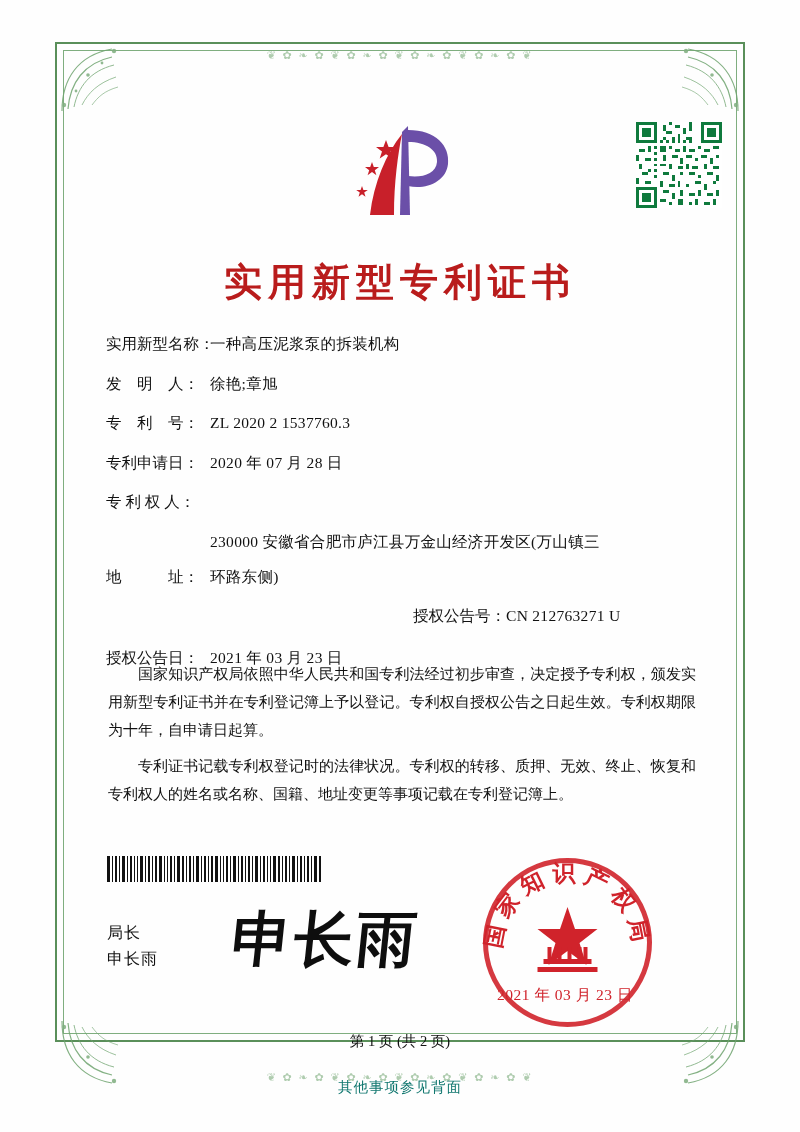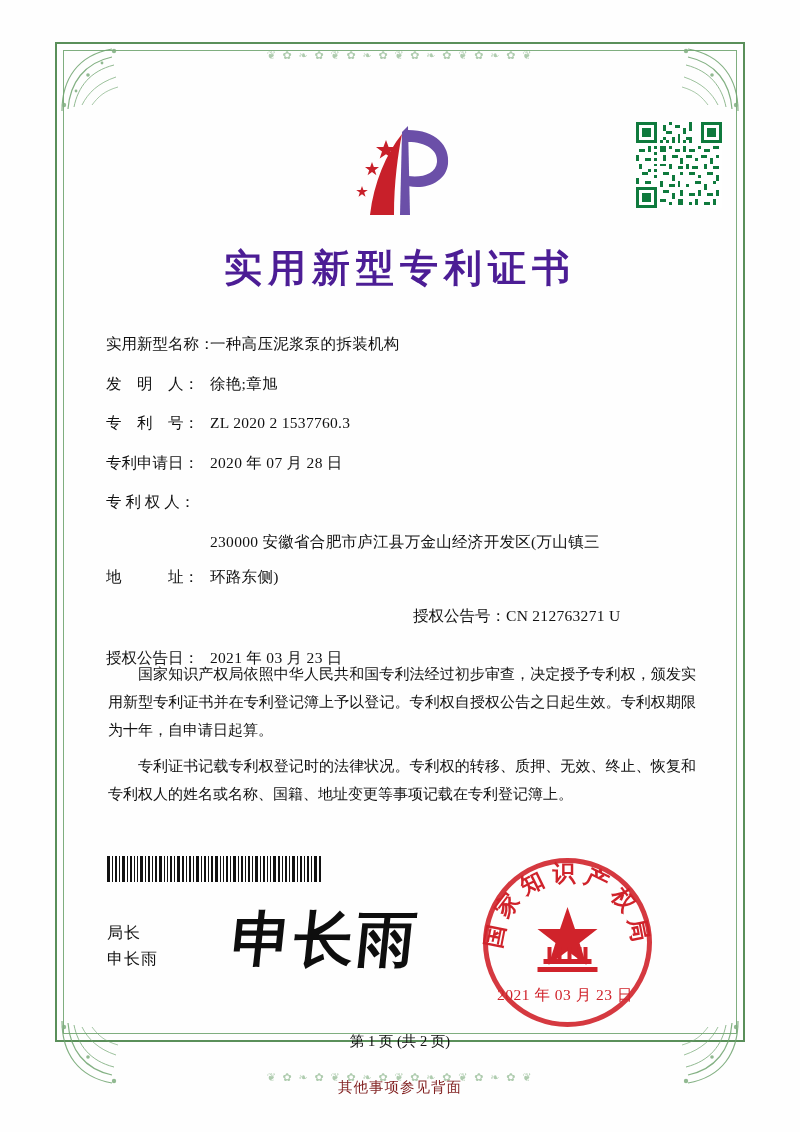--- a/index.html
+++ b/index.html
@@ -82,28 +82,28 @@
   .qr {
     position: absolute;
     right: 78px; top: 122px;
     width: 86px; height: 86px;
   }
   .qr canvas, .qr svg { display:block; }
 
   
   .main-title {
     position: absolute;
-    left: 0; top: 243px;
+    left: 0; top: 257px;
     width: 800px;
     text-align: center;
     font-size: 38px;
     font-weight: bold;
     letter-spacing: 6px;
     font-family: "DejaVu Serif", "Liberation Serif", serif;
-    color: #4c1d95;
+    color: #b91c1c;
   }
 
   
   .fields {
     position: absolute;
     left: 106px; top: 335px;
     width: 590px;
     font-size: 15.5px;
     line-height: 1.2;
     color: #111;
@@ -199,21 +199,21 @@
     text-align: center;
     font-size: 14.5px;
     color: #111;
   }
   .foot-note {
     position: absolute;
     left: 0; top: 1078px;
     width: 800px;
     text-align: center;
     font-size: 14.5px;
-    color: #7f1d1d;
+    color: #0f766e;
     letter-spacing: 1px;
   }
 </style>
 </head>
 <body>
 
 <div class="page">
 
   <div class="border-outer"></div>
   <div class="border-inner"></div>

